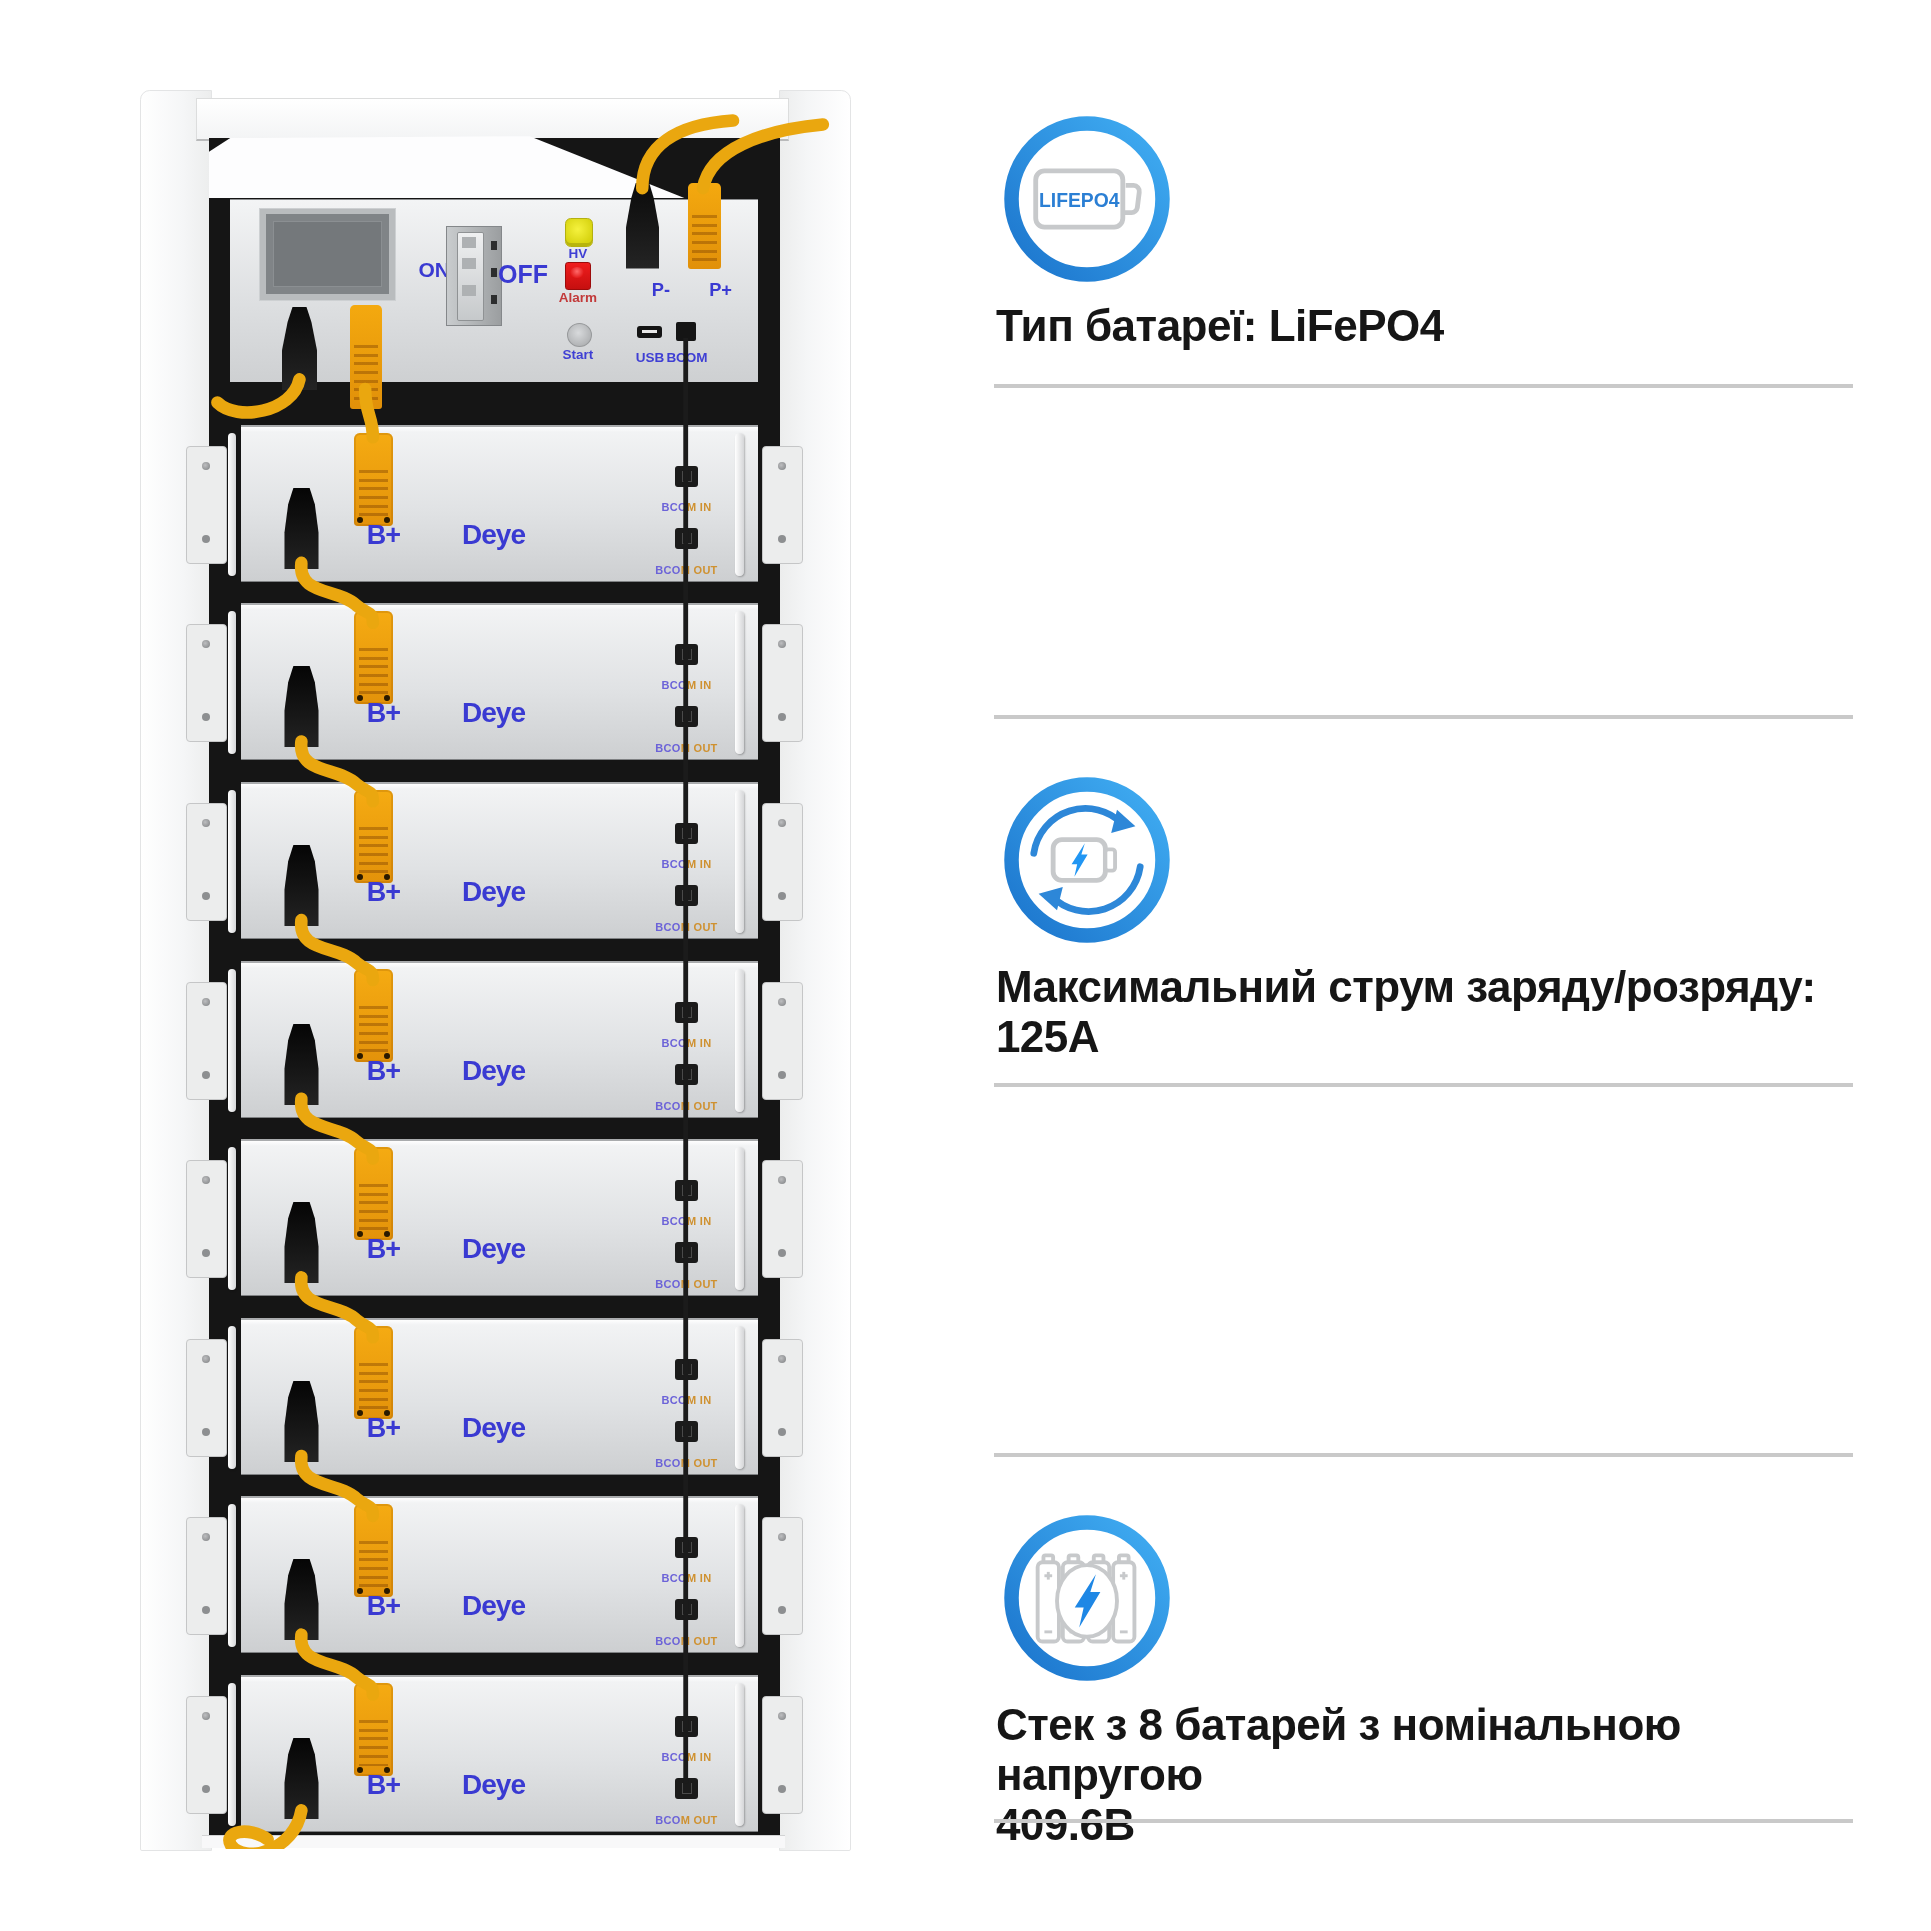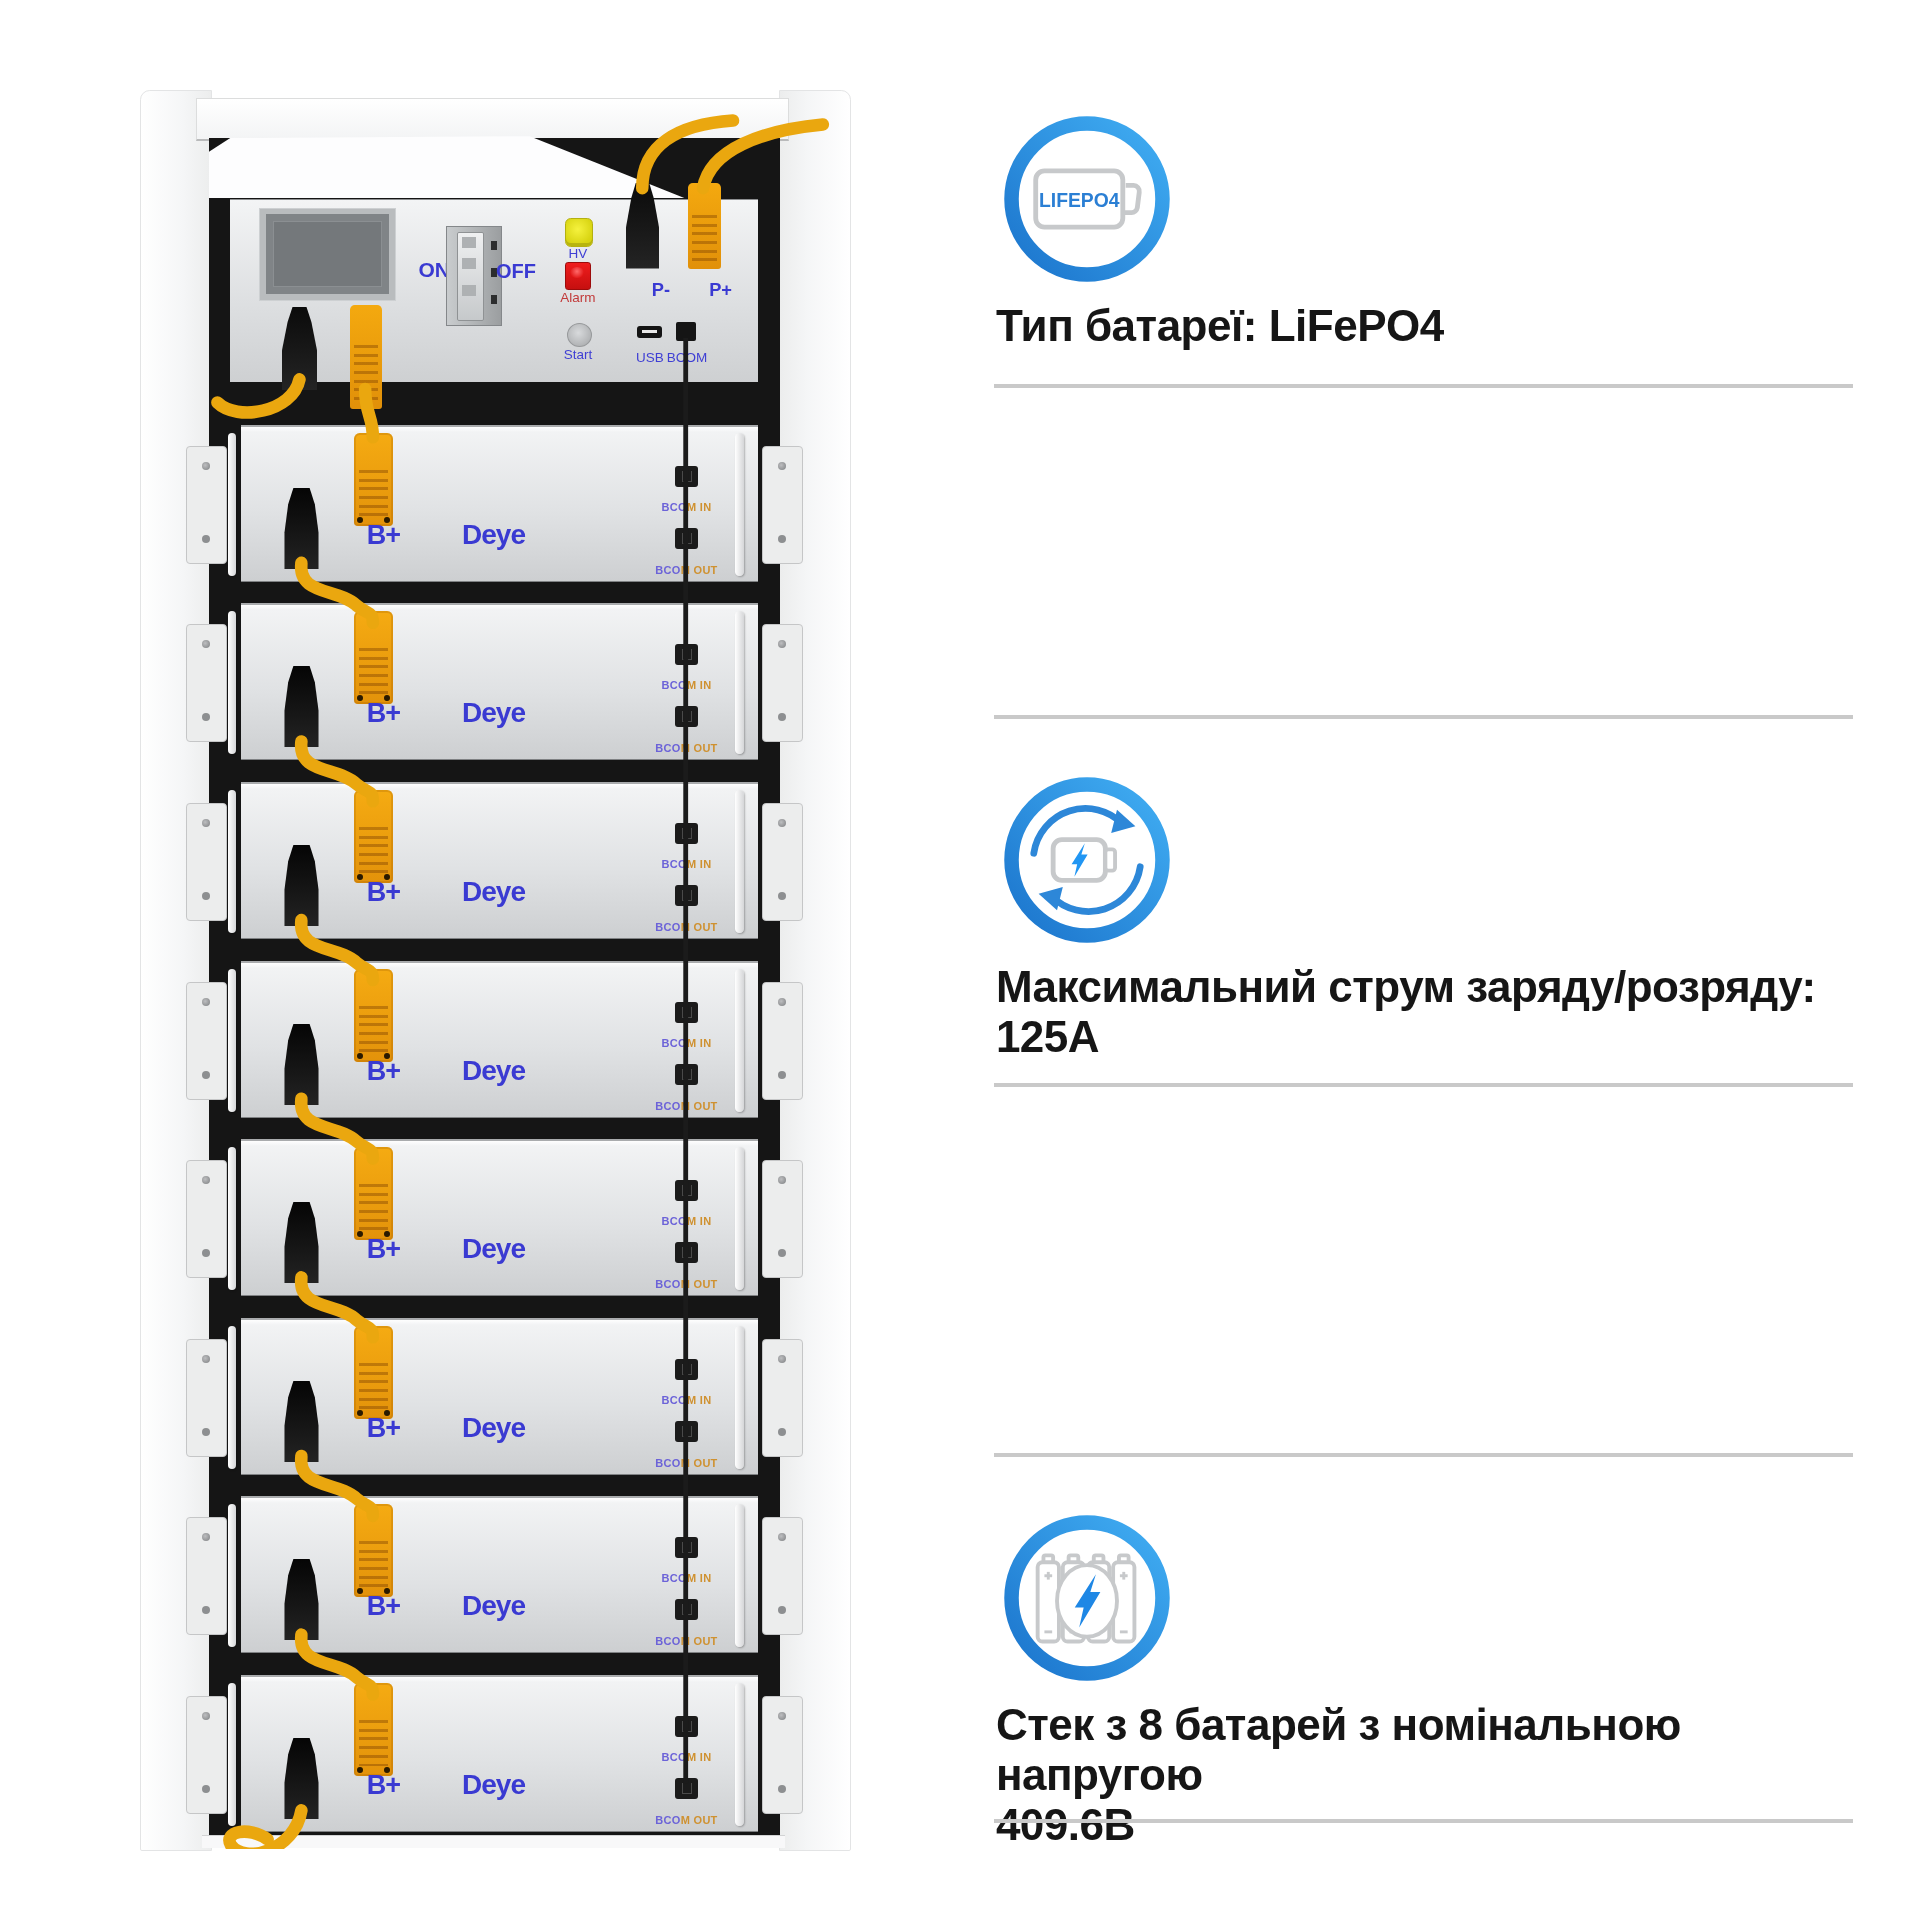--- a/index.html
+++ b/index.html
@@ -20,24 +20,24 @@
 
   
   .cpanel{position:absolute;left:90px;top:146px;width:528px;height:182px;z-index:3;
           background:linear-gradient(180deg,#f3f4f5,#dcdee0 60%,#ced0d2);
           border-top:1.9px solid #8d8f91;border-bottom:2.9px solid #26272  8;}
   .lcd{position:absolute;left:29px;top:7.7px;width:135px;height:91px;background:#b9bcbe;border:1.9px solid #cdd0d2;}
   .lcd2{position:absolute;left:5.8px;top:5.8px;right:5.8px;bottom:5.8px;background:#808487;}
   .lcd3{position:absolute;left:6.8px;top:6.8px;right:6.8px;bottom:6.8px;background:#74787b;border:1px solid #8b8f92;}
   .plabel{position:absolute;color:#3a3ad2;font-weight:bold;text-align:right;}
   .on{left:166px;top:58px;width:54px;font-size:21px;}
-  .off{left:252px;top:60px;width:54px;font-size:20px;}
+  .off{left:264px;top:60px;width:54px;font-size:25px;}
   .pml{left:384px;top:79px;width:56px;font-size:18.3px;}
   .ppl{left:446px;top:79px;width:56px;font-size:18.3px;}
-  .slabel{position:absolute;color:#3f3fd4;font-size:13.5px;font-weight:normal;text-align:center;}
+  .slabel{position:absolute;color:#3f3fd4;font-size:13.5px;font-weight:bold;text-align:center;}
   .breaker{position:absolute;left:216px;top:26px;width:54px;height:98px;
            background:linear-gradient(90deg,#c9ccce,#9b9ea0);border:1px solid #84878a;}
   .bhandle{position:absolute;left:9.7px;top:4.8px;width:25px;height:87px;
            background:linear-gradient(180deg,#eff0f1,#c6c9cb);border:1px solid #8f9294;border-radius:1.9px;}
   .bhandle::before{content:"";position:absolute;left:4.8px;top:25px;width:13.5px;height:11.6px;background:#aeb1b3;
            box-shadow:0 27px 0 #aeb1b3, 0 -21px 0 #aeb1b3;}
   .breaker::after{content:"";position:absolute;right:3.9px;top:13.5px;width:5.8px;height:9.7px;background:#2c2d2e;
            box-shadow:0 27px 0 #2c2d2e, 0 54px 0 #2c2d2e;}
   .btn{position:absolute;}
   .hvbtn{left:335px;top:18.3px;width:26px;height:27px;border-radius:5.8px;border:1px solid #b4b010;

